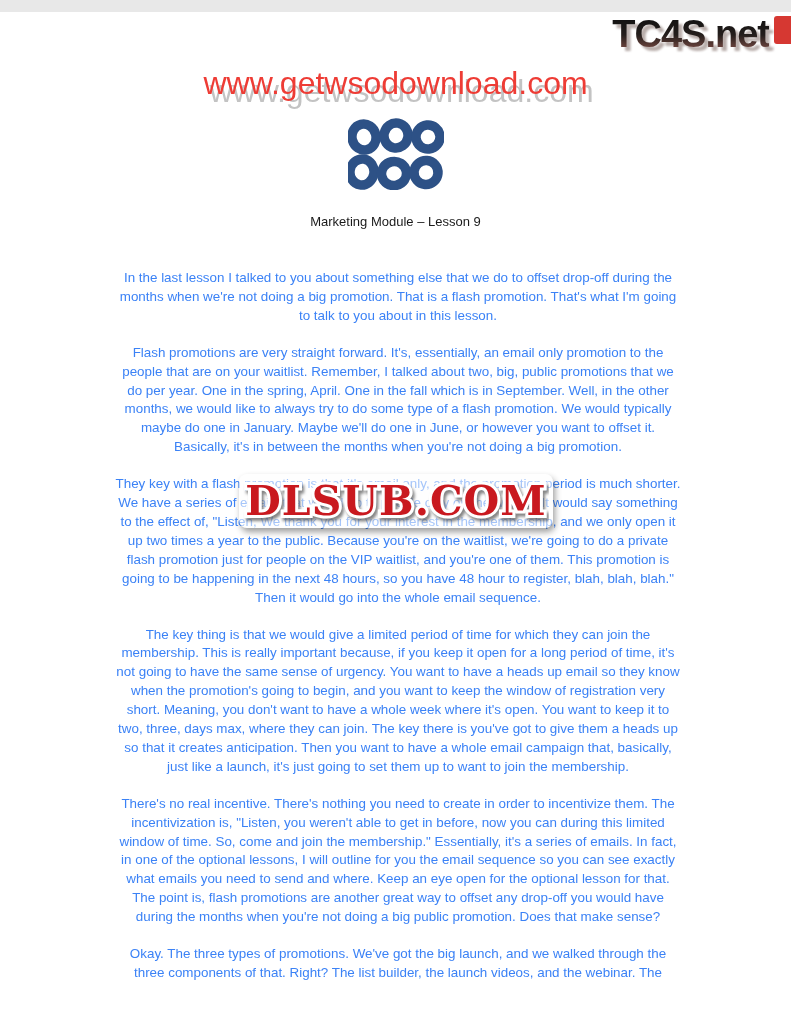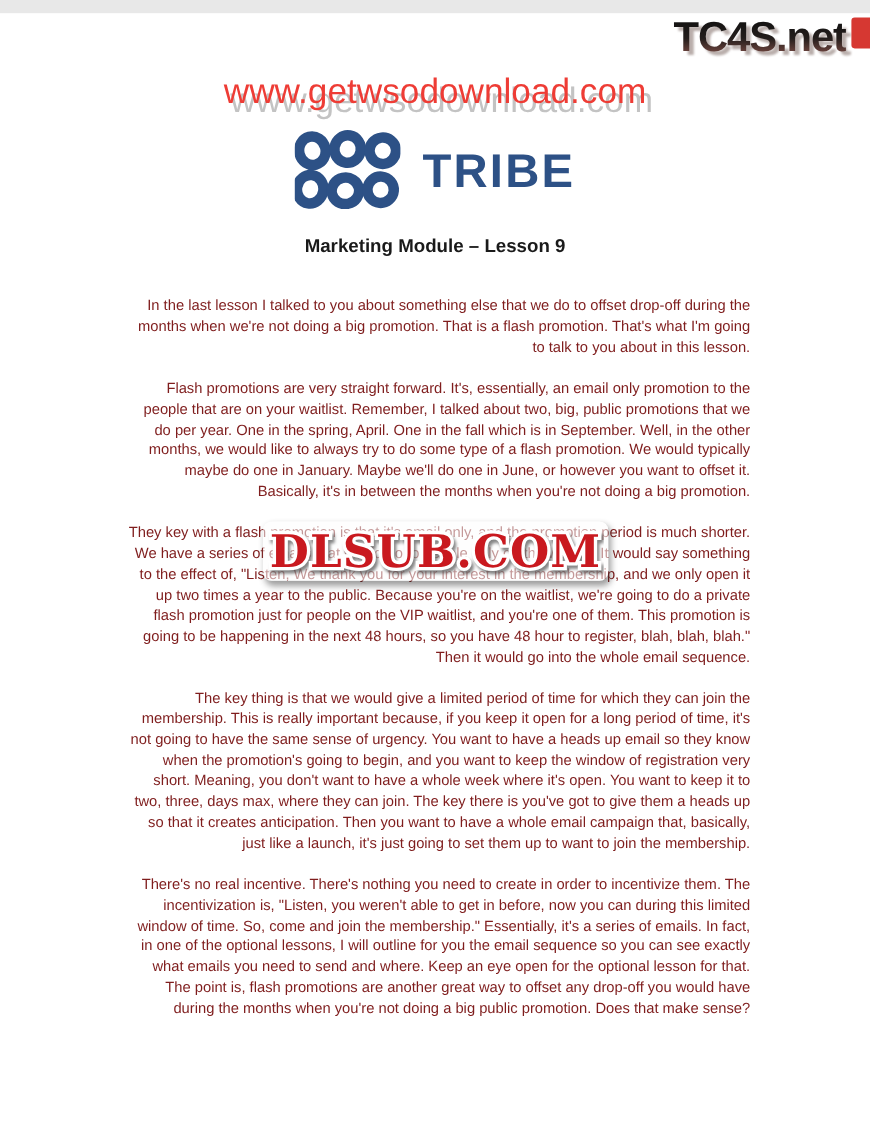--- a/index.html
+++ b/index.html
@@ -48,28 +48,28 @@
   .tribe { position:absolute; top:106px; left:0; width:100%;
            display:flex; align-items:center; justify-content:center; gap:20px; }
   .tribe-text {
     color:#2d5186; font-weight:bold; font-size:43px; letter-spacing:2px;
     font-family:"Liberation Sans", sans-serif;
   }
 
   
   .doc-title {
     position:absolute; top:202px; left:0; width:100%;
-    text-align:center; font-size:17px; font-weight:bold; color:#1a1a1a;
+    text-align:center; font-size:13px; font-weight:normal; color:#1a1a1a;
   }
 
   
   .body-text {
     position:absolute; top:257px; left:114px; width:568px;
-    font-size:13.4px; line-height:18.9px; color:#7f1d1d;
-    text-align:right;
+    font-size:13.4px; line-height:18.9px; color:#3b82f6;
+    text-align:center;
   }
   .body-text p { margin:0 0 18px 0; }
 
   
   .dlsub-box {
     position:absolute; top:462px; left:50%; transform:translateX(-50%);
     width:314px; height:54px;
     background:rgba(253,253,253,0.55);
     border-radius:8px;
     box-shadow:2px 4px 6px rgba(40,40,40,0.45);
@@ -105,31 +105,31 @@
         <g fill="none" stroke="#2d5186" stroke-width="9.5">
           <ellipse cx="16" cy="19" rx="12" ry="13" transform="rotate(-14 16 19)"></ellipse>
           <ellipse cx="48" cy="17.5" rx="12" ry="12.5" transform="rotate(10 48 17.5)"></ellipse>
           <ellipse cx="80" cy="19" rx="12" ry="12" transform="rotate(-6 80 19)"></ellipse>
           <ellipse cx="14" cy="54" rx="12" ry="13" transform="rotate(9 14 54)"></ellipse>
           <ellipse cx="46" cy="55.5" rx="12.5" ry="12" transform="rotate(-12 46 55.5)"></ellipse>
           <ellipse cx="78" cy="54.5" rx="12" ry="12" transform="rotate(5 78 54.5)"></ellipse>
         </g>
       </svg>
     </span>
-    <span class="tribe-text">TRIBE</span>
   </div>
 
   <div class="doc-title">Marketing Module – Lesson 9</div>
 
   <div class="body-text">
     <p>In the last lesson I talked to you about something else that we do to offset drop-off during the months when we're not doing a big promotion. That is a flash promotion. That's what I'm going to talk to you about in this lesson.</p>
     <p>Flash promotions are very straight forward. It's, essentially, an email only promotion to the people that are on your waitlist. Remember, I talked about two, big, public promotions that we do per year. One in the spring, April. One in the fall which is in September. Well, in the other months, we would like to always try to do some type of a flash promotion. We would typically maybe do one in January. Maybe we'll do one in June, or however you want to offset it. Basically, it's in between the months when you're not doing a big promotion.</p>
     <p>They key with a flash promotion is that it's email only, and the promotion period is much shorter. We have a series of emails that would go to people only on the waitlist. It would say something to the effect of, "Listen, We thank you for your interest in the membership, and we only open it up two times a year to the public. Because you're on the waitlist, we're going to do a private flash promotion just for people on the VIP waitlist, and you're one of them. This promotion is going to be happening in the next 48 hours, so you have 48 hour to register, blah, blah, blah." Then it would go into the whole email sequence.</p>
     <p>The key thing is that we would give a limited period of time for which they can join the membership. This is really important because, if you keep it open for a long period of time, it's not going to have the same sense of urgency. You want to have a heads up email so they know when the promotion's going to begin, and you want to keep the window of registration very short. Meaning, you don't want to have a whole week where it's open. You want to keep it to two, three, days max, where they can join. The key there is you've got to give them a heads up so that it creates anticipation. Then you want to have a whole email campaign that, basically, just like a launch, it's just going to set them up to want to join the membership.</p>
     <p>There's no real incentive. There's nothing you need to create in order to incentivize them. The incentivization is, "Listen, you weren't able to get in before, now you can during this limited window of time. So, come and join the membership." Essentially, it's a series of emails. In fact, in one of the optional lessons, I will outline for you the email sequence so you can see exactly what emails you need to send and where. Keep an eye open for the optional lesson for that. The point is, flash promotions are another great way to offset any drop-off you would have during the months when you're not doing a big public promotion. Does that make sense?</p>
+    <p>Okay. The three types of promotions. We've got the big launch, and we walked through the three components of that. Right? The list builder, the launch videos, and the webinar. The</p>
   </div>
 
   <div class="dlsub-box">
     <svg width="306" height="52" viewBox="0 0 306 52">
       <text x="153" y="40" text-anchor="middle" font-family="DejaVu Serif, serif" font-weight="bold" font-size="41" letter-spacing="1" paint-order="stroke" stroke="#ffffff" stroke-width="6" fill="#c9191f" style="filter:drop-shadow(2px 3px 1.5px rgba(50,50,50,0.6));">DLSUB.COM</text>
     </svg>
   </div>
 
 
 </div>

